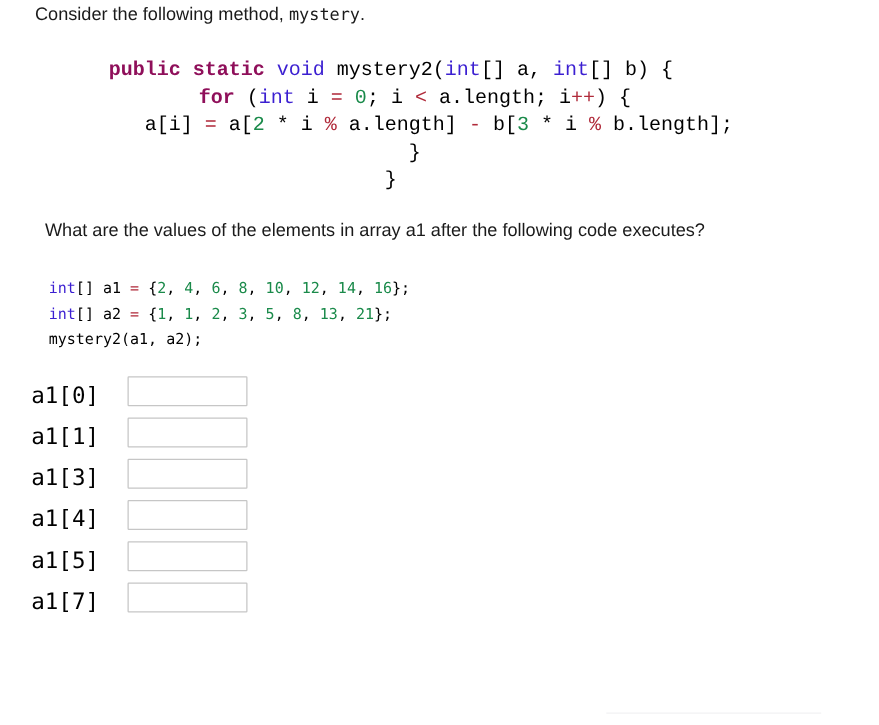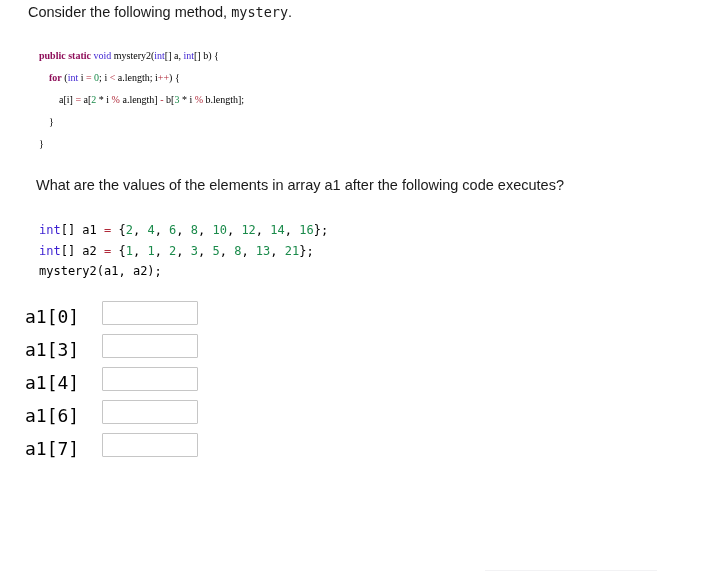--- a/index.html
+++ b/index.html
@@ -37,25 +37,26 @@
   }
   #intro-line .mono {
     font-size: 13.5px;
   }
 
   
   #code-block-method {
     position: absolute;
     left: 39px;
     top: 45px;
-    font-family: Liberation Serif, serif;
-    font-size: 10px;
+    font-family: Liberation Mono, monospace;
+    font-size: 16px;
     line-height: 22px;
     white-space: pre;
     color: #000000;
+    text-align: center;
   }
 
   
   #question-line {
     position: absolute;
     left: 36px;
     top: 176px;
     white-space: nowrap;
   }
 
@@ -141,29 +142,33 @@
 <div id="code-block-driver"><span class="code-line"><span class="typ">int</span><span class="plain">[] a1 </span><span class="op">=</span><span class="plain"> {</span><span class="num"><span class="num">2</span><span class="plain">, </span><span class="num">4</span><span class="plain">, </span><span class="num">6</span><span class="plain">, </span><span class="num">8</span><span class="plain">, </span><span class="num">10</span><span class="plain">, </span><span class="num">12</span><span class="plain">, </span><span class="num">14</span><span class="plain">, </span><span class="num">16</span></span><span class="plain">};</span></span>
 <span class="code-line"><span class="typ">int</span><span class="plain">[] a2 </span><span class="op">=</span><span class="plain"> {</span><span class="num"><span class="num">1</span><span class="plain">, </span><span class="num">1</span><span class="plain">, </span><span class="num">2</span><span class="plain">, </span><span class="num">3</span><span class="plain">, </span><span class="num">5</span><span class="plain">, </span><span class="num">8</span><span class="plain">, </span><span class="num">13</span><span class="plain">, </span><span class="num">21</span></span><span class="plain">};</span></span>
 <span class="code-line plain">mystery2(a1, a2);</span></div>
 
 <div id="answers">
     <div class="answer-row">
       <div class="answer-label">a1[0]</div>
       <input type="text" class="answer-input" style="">
     </div>
     <div class="answer-row">
+      <div class="answer-label">a1[1]</div>
+      <input type="text" class="answer-input" style="">
+    </div>
+    <div class="answer-row">
       <div class="answer-label">a1[3]</div>
       <input type="text" class="answer-input" style="">
     </div>
     <div class="answer-row">
       <div class="answer-label">a1[4]</div>
       <input type="text" class="answer-input" style="">
     </div>
     <div class="answer-row">
-      <div class="answer-label">a1[6]</div>
+      <div class="answer-label">a1[5]</div>
       <input type="text" class="answer-input" style="">
     </div>
     <div class="answer-row">
       <div class="answer-label">a1[7]</div>
       <input type="text" class="answer-input" style="">
     </div>
   </div>
 
 <div id="bottom-rule"></div>
 

